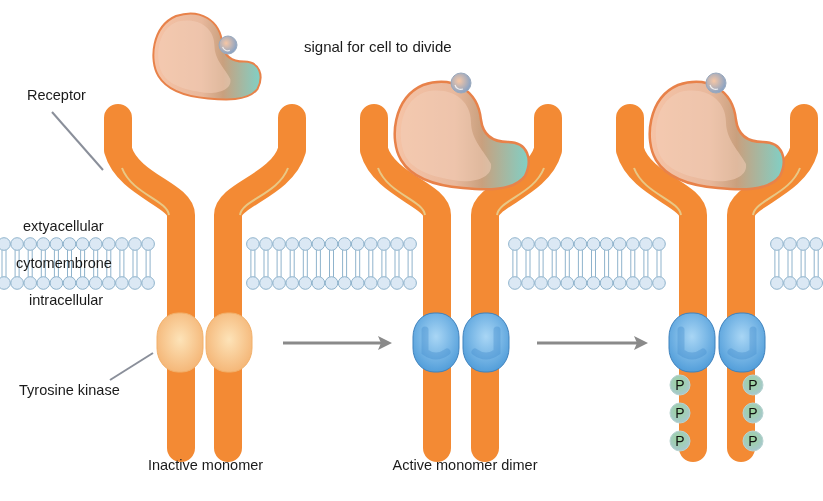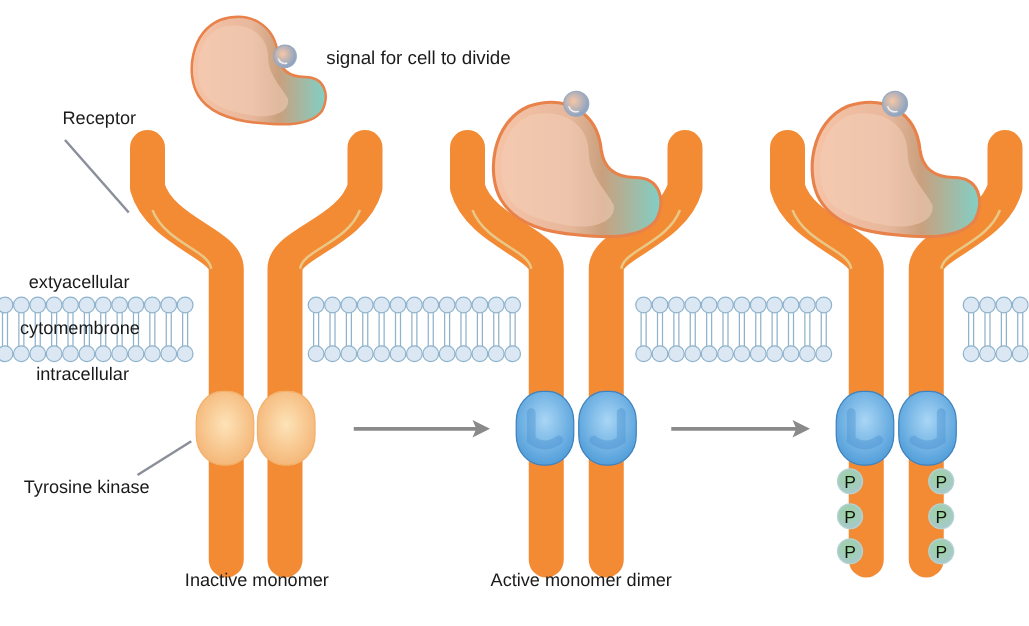--- a/index.html
+++ b/index.html
@@ -381,23 +381,23 @@
         <path d="M 455 85 A 6 6 0 0 0 463 89" fill="none" stroke="#fff" stroke-width="1.2" opacity="0.8"></path>
       </g>
       <g>
         <circle cx="716" cy="83" r="10" fill="url(#ballGrad)" stroke="#9aa9bd" stroke-width="1"></circle>
         <path d="M 710 85 A 6 6 0 0 0 718 89" fill="none" stroke="#fff" stroke-width="1.2" opacity="0.8"></path>
       </g>
     </g>
 </svg>
 
 <div class="lbl" style="left:259px; top:37px; font-size:15px; line-height:20px;">
-  <div style="padding-left:2px;">signal for cell to divide</div>
+  <div style="padding-left:2px;margin-left:43px;">signal for cell to divide</div>
 </div>
-<div class="lbl" style="left:27px; top:86px;margin-left:23px;">Receptor</div>
+<div class="lbl" style="left:27px; top:86px;">Receptor</div>
 <div class="lbl" style="left:23px; top:217px;">extyacellular</div>
 <div class="lbl" style="left:16px; top:254px; background:rgba(255,255,255,0.0);">cytomembrone</div>
 <div class="lbl" style="left:29px; top:291px;">intracellular</div>
 <div class="lbl" style="left:19px; top:381px;">
   <div>Tyrosine kinase</div>
 </div>
 <div class="lbl center" style="left:143px; top:456px; width:125px;">
   <div>Inactive monomer</div>
 </div>
 <div class="lbl center" style="left:370px; top:456px; width:190px;">Active monomer dimer</div>

